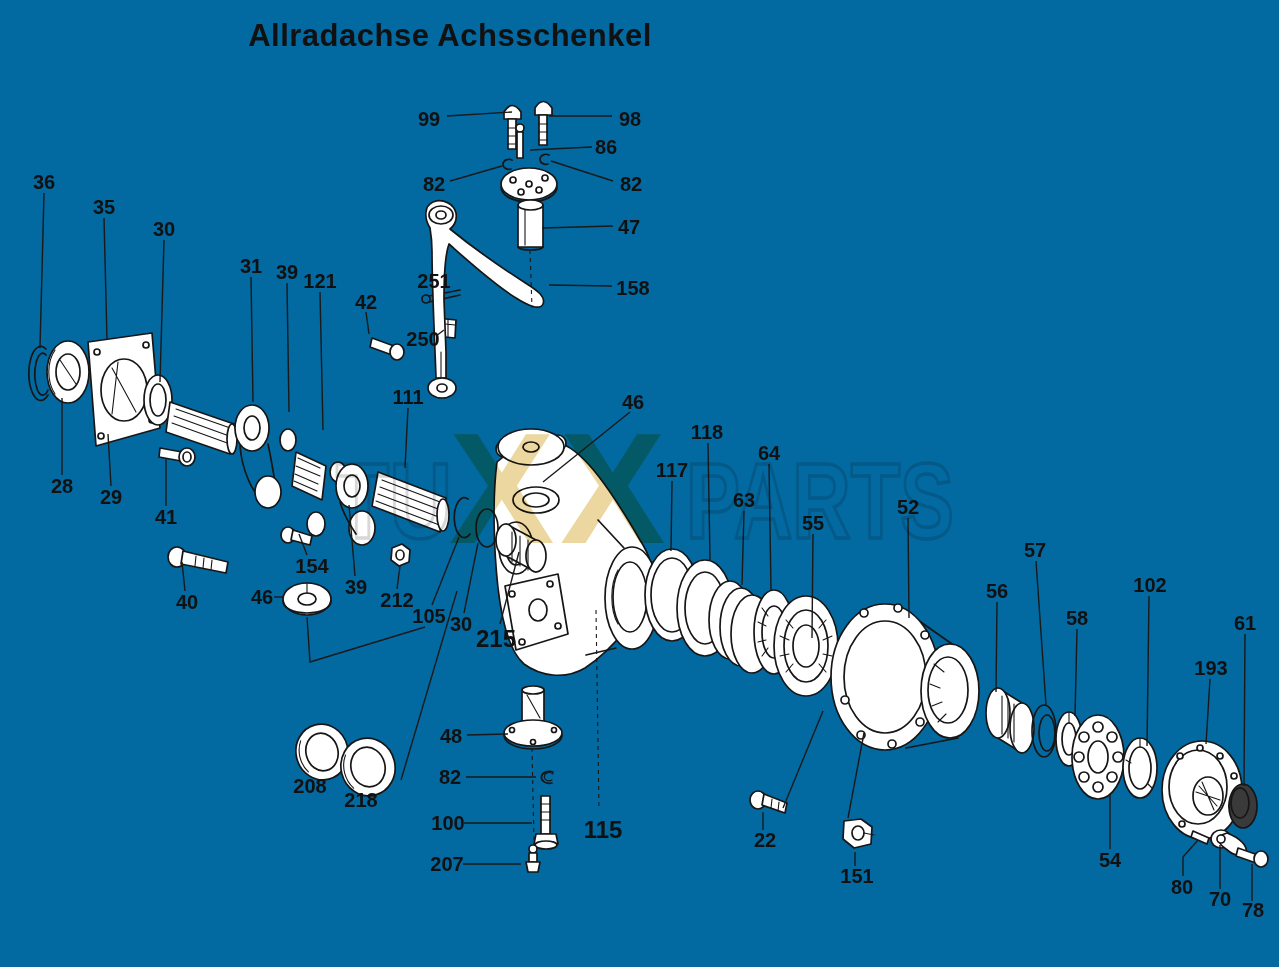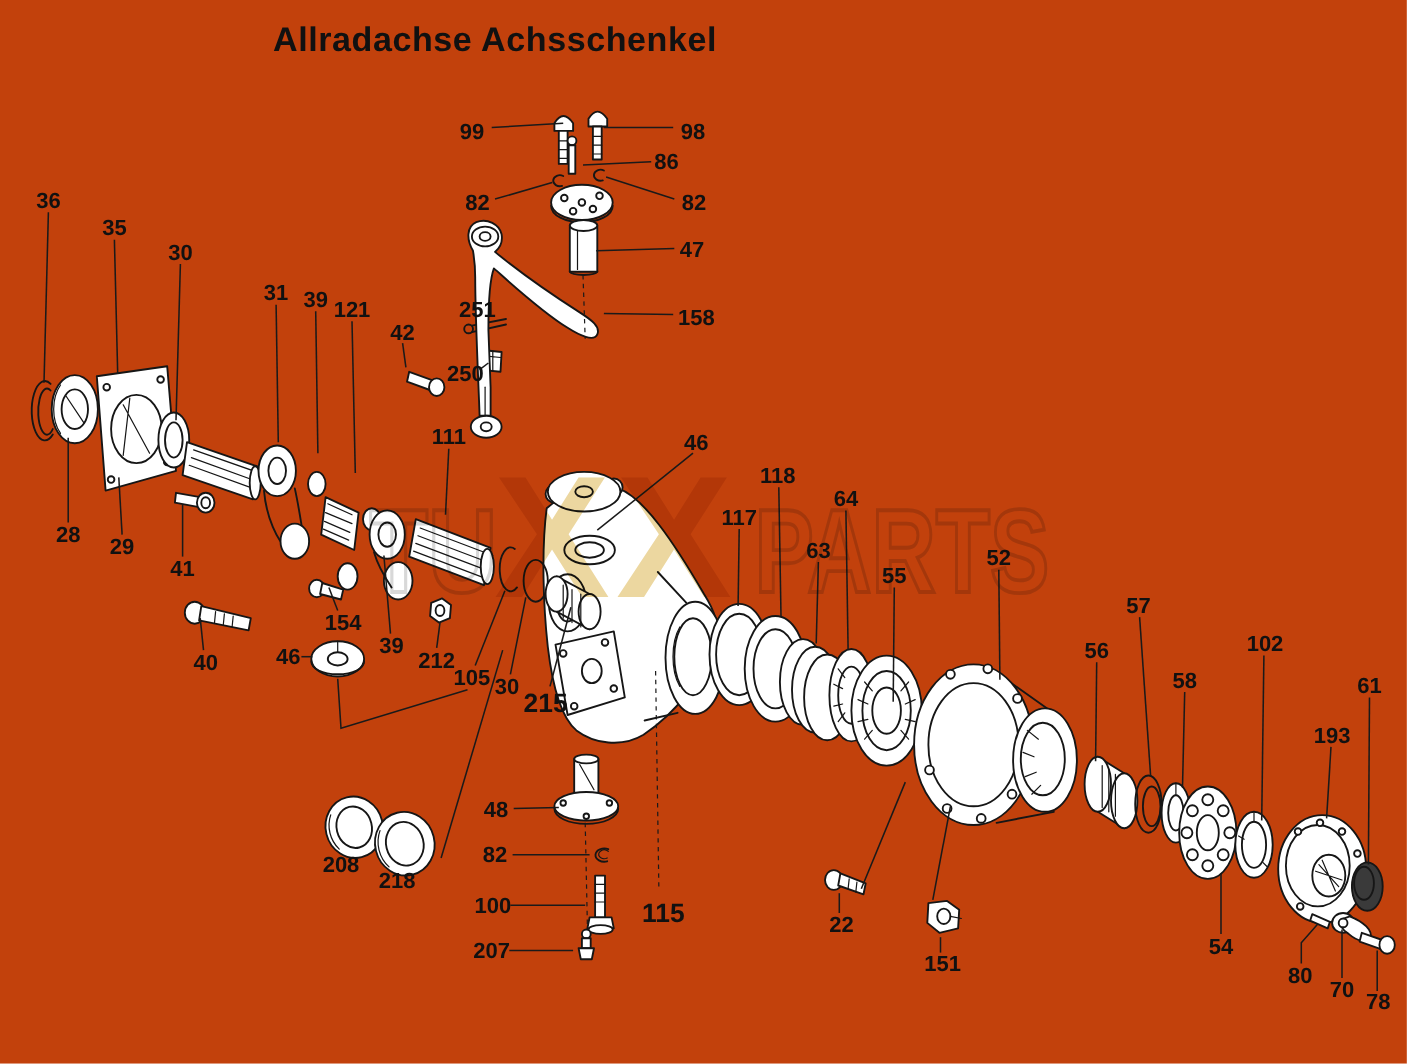--- a/index.html
+++ b/index.html
@@ -1,16 +1,16 @@
 <!DOCTYPE html>
 <html><head>
 <meta charset="utf-8">
 <style>
   html,body{margin:0;padding:0;background:#fff;}
-  .page{position:relative;width:1279px;height:967px;background:#c2410c;overflow:hidden;
+  .page{position:relative;width:1279px;height:967px;background:#0369a1;overflow:hidden;
         font-family:"Liberation Sans",sans-serif;}
   .title{position:absolute;left:0;top:18px;width:900px;text-align:center;
          font-size:31px;font-weight:700;color:#111;letter-spacing:0.5px;}
   svg{position:absolute;left:0;top:0;}
   .p{stroke:#161616;stroke-width:1.7;fill:#ffffff;stroke-linejoin:round;stroke-linecap:round;}
   .nf{fill:none;}
   .thin{stroke-width:1.1;}
   .dark{fill:#3a3a3a;}
   .lbl{font-family:"Liberation Sans",sans-serif;font-weight:700;fill:#111;}
   .leader{stroke:#1a1a1a;stroke-width:1.4;fill:none;}

